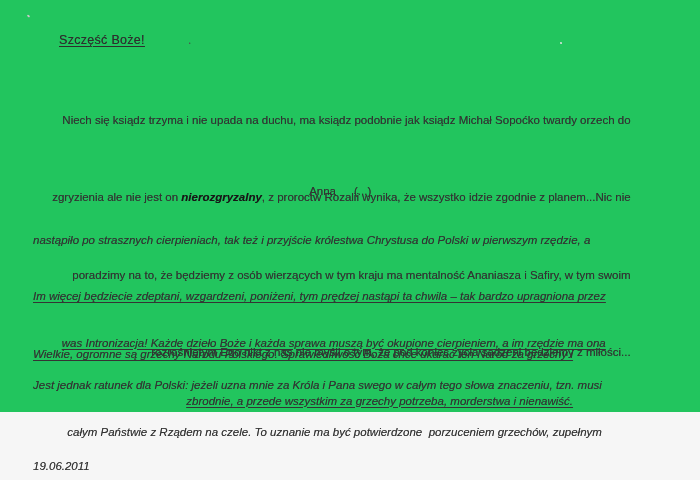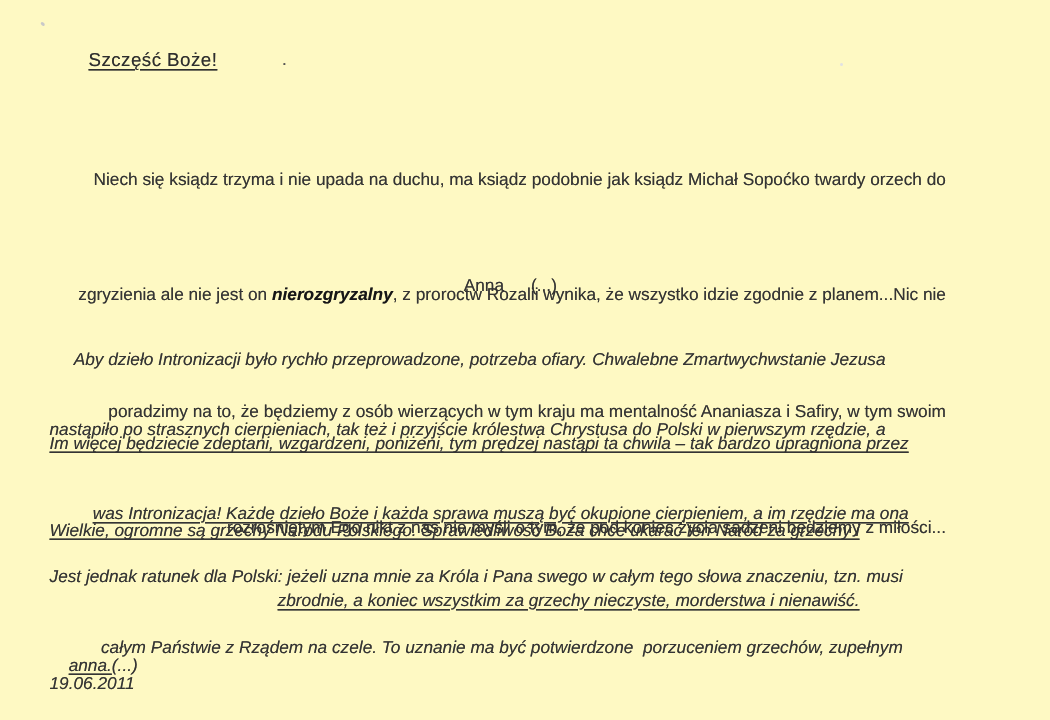--- a/index.html
+++ b/index.html
@@ -4,22 +4,22 @@
 <title>Scanned letter</title>
 <style>
   html, body { margin: 0; padding: 0; }
   body {
     width: 700px; height: 480px; overflow: hidden;
     background: #f6f6f6;
     font-family: "Liberation Sans", sans-serif;
   }
   .page {
     position: relative;
-    width: 700px; height: 480px;
-    background: #fef9c3;
+    width: 700px; height: 412px;
+    background: #22c55e;
     color: #343434;
     font-size: 11.5px;
     line-height: 15.5px;
     text-shadow: 0 0 0.3px rgba(40,40,40,0.6);
   }
   .block { position: absolute; white-space: pre; }
   .i { font-style: italic; }
   .u { text-decoration: underline; text-decoration-thickness: 1px; text-underline-offset: 2px; }
   .b { font-weight: bold; color: #161616; font-style: italic; }
   .greeting {
@@ -65,39 +65,35 @@
       <span>rozrośniętym Ego nikt z nas nie myśli o tym, że pod koniec życia sądzeni będziemy z miłości...</span>
     </div>
   </div>
 
 
   <div class="block" style="left:297px; top:168px;text-align:center;">
     <span>Anna</span><span class="sig1-suffix">(...)</span>
   </div>
 
   <div class="block i" style="left:33px; top:202px;">
-    <div class="line">Aby dzieło Intronizacji było rychło przeprowadzone, potrzeba ofiary. Chwalebne Zmartwychwstanie Jezusa</div>
     <div class="line">nastąpiło po strasznych cierpieniach, tak też i przyjście królestwa Chrystusa do Polski w pierwszym rzędzie, a</div>
   </div>
 
   <div class="block i" style="left:33px; top:258px;">
     <div class="line u">Im więcej będziecie zdeptani, wzgardzeni, poniżeni, tym prędzej nastąpi ta chwila – tak bardzo upragniona przez</div>
     <div class="line u">was Intronizacja! Każde dzieło Boże i każda sprawa muszą być okupione cierpieniem, a im rzędzie ma ona</div>
   </div>
 
   <div class="block i" style="left:33px; top:316px;">
     <div class="line u">Wielkie, ogromne są grzechy Narodu Polskiego. Sprawiedliwość Boża chce ukarać ten Naród za grzechy i</div>
-    <div class="line u">zbrodnie, a koniec wszystkim za grzechy nieczyste, morderstwa i nienawiść.</div>
+    <div class="line u">zbrodnie, a przede wszystkim za grzechy potrzeba, morderstwa i nienawiść.</div>
   </div>
 
   <div class="block i" style="left:33px; top:347px;">
     <div class="line">Jest jednak ratunek dla Polski: jeżeli uzna mnie za Króla i Pana swego w całym tego słowa znaczeniu, tzn. musi</div>
     <div class="line">całym Państwie z Rządem na czele. To uznanie ma być potwierdzone  porzuceniem grzechów, zupełnym</div>
     
   </div>
 
-  <div class="block i" style="left:33px; top:421px;">
-    <span class="u">anna.</span><span>(...)</span>
-  </div>
 
-  <div class="block i" style="left:33px; top:449px;">19.06.2011</div>
+  <div class="block i" style="left:33px; top:459px;">19.06.2011</div>
 
 </div>
 
 </body></html>

